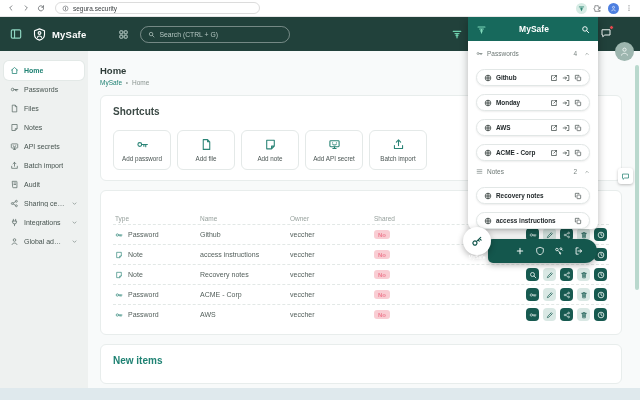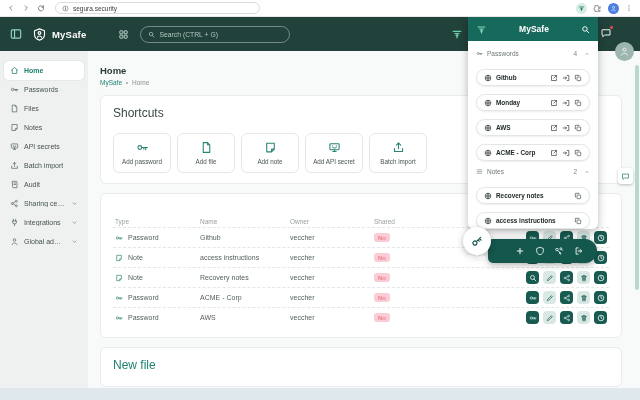--- a/index.html
+++ b/index.html
@@ -48,21 +48,21 @@
   .chev{width:7px;height:7px;color:#7e8b87;margin-left:auto}
 
   .content{flex:1;padding:14px 0 0 12px;position:relative}
   .page-title{font-size:9.5px;font-weight:bold;color:#2e3c38}
   .breadcrumb{font-size:6.5px;margin-top:3px}
   .bc-root{color:#1f8273}
   .bc-sep{color:#9aa4a0;margin:0 2px}
   .bc-cur{color:#8a9490}
 
   .card{background:#fff;border:1px solid #e8edec;border-radius:6px;margin:9px 18px 0 0;padding:10px 12px}
-  .section-title{font-size:12px;font-weight:normal;color:#3c4a46}
+  .section-title{font-size:10px;font-weight:bold;color:#3c4a46}
   .teal{color:#1f8273}
   .tiles{display:flex;gap:6px;margin-top:13px}
   .tile{width:58px;height:40px;background:#fff;border:1px solid #e4e9e8;border-radius:6px;display:flex;flex-direction:column;align-items:center;justify-content:center;gap:4px}
   .tile-ic{width:13px;height:13px;color:#2a8476}
   .tile-label{font-size:6.3px;color:#4a5553}
 
   .thead{display:flex;font-size:6.5px;color:#97a19d;margin-top:11px;padding:0 2px;height:12px;align-items:center}
   .col-type{width:85px}.col-name{width:90px}.col-owner{width:84px}.col-shared{width:40px}
   .trow{display:flex;align-items:center;height:20px;border-top:1px dashed #e2e8e6;font-size:7px;color:#525e5a;padding:0 2px}
   .type-cell{width:85px;display:flex;align-items:center;gap:5px}
@@ -746,21 +746,21 @@
                 <svg class="ic" viewBox="0 0 24 24">
                   <use href="#i-clock"></use>
                 </svg>
               </button>
             </div>
           </div>
         </div>
     </div>
 
     <div class="card newitems">
-      <div class="section-title teal">New file</div>
+      <div class="section-title teal">New items</div>
     </div>
   </div>
 </div>
 
 <div class="bottom-strip"></div>
 <div class="scroll-thumb"></div>
 
 <div class="popup">
   <div class="popup-header">
     <span class="iw popup-tree">

